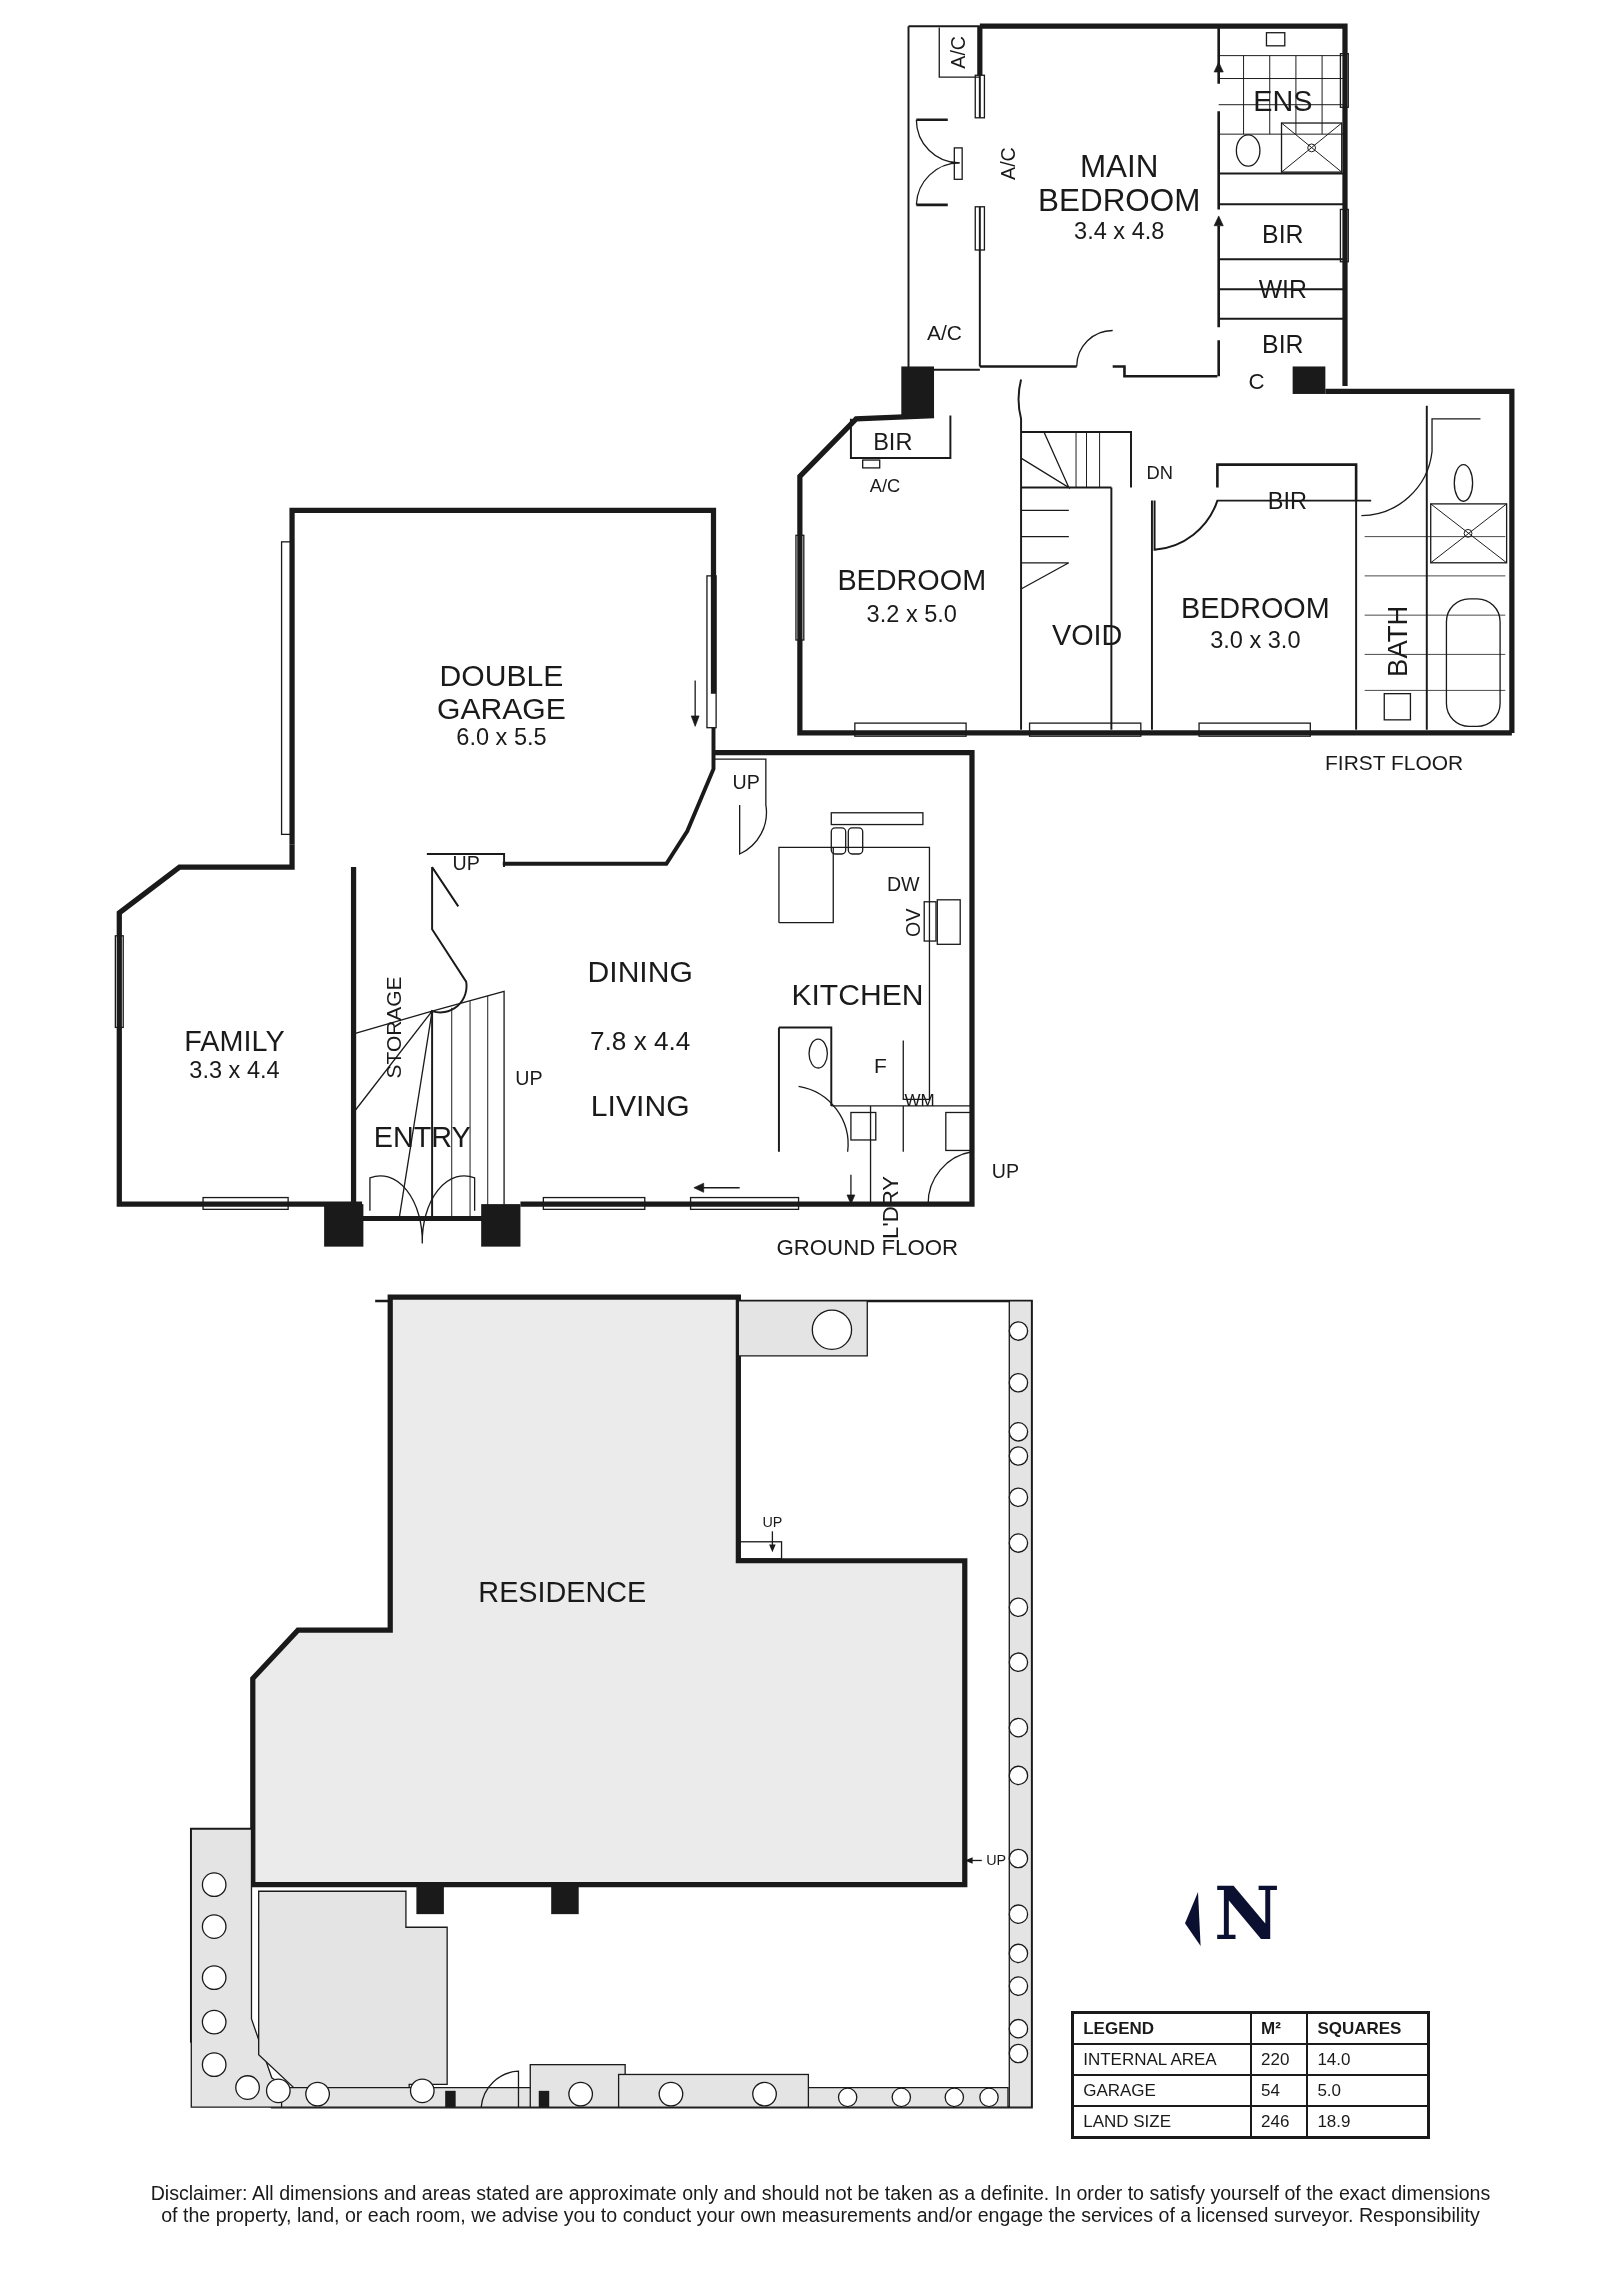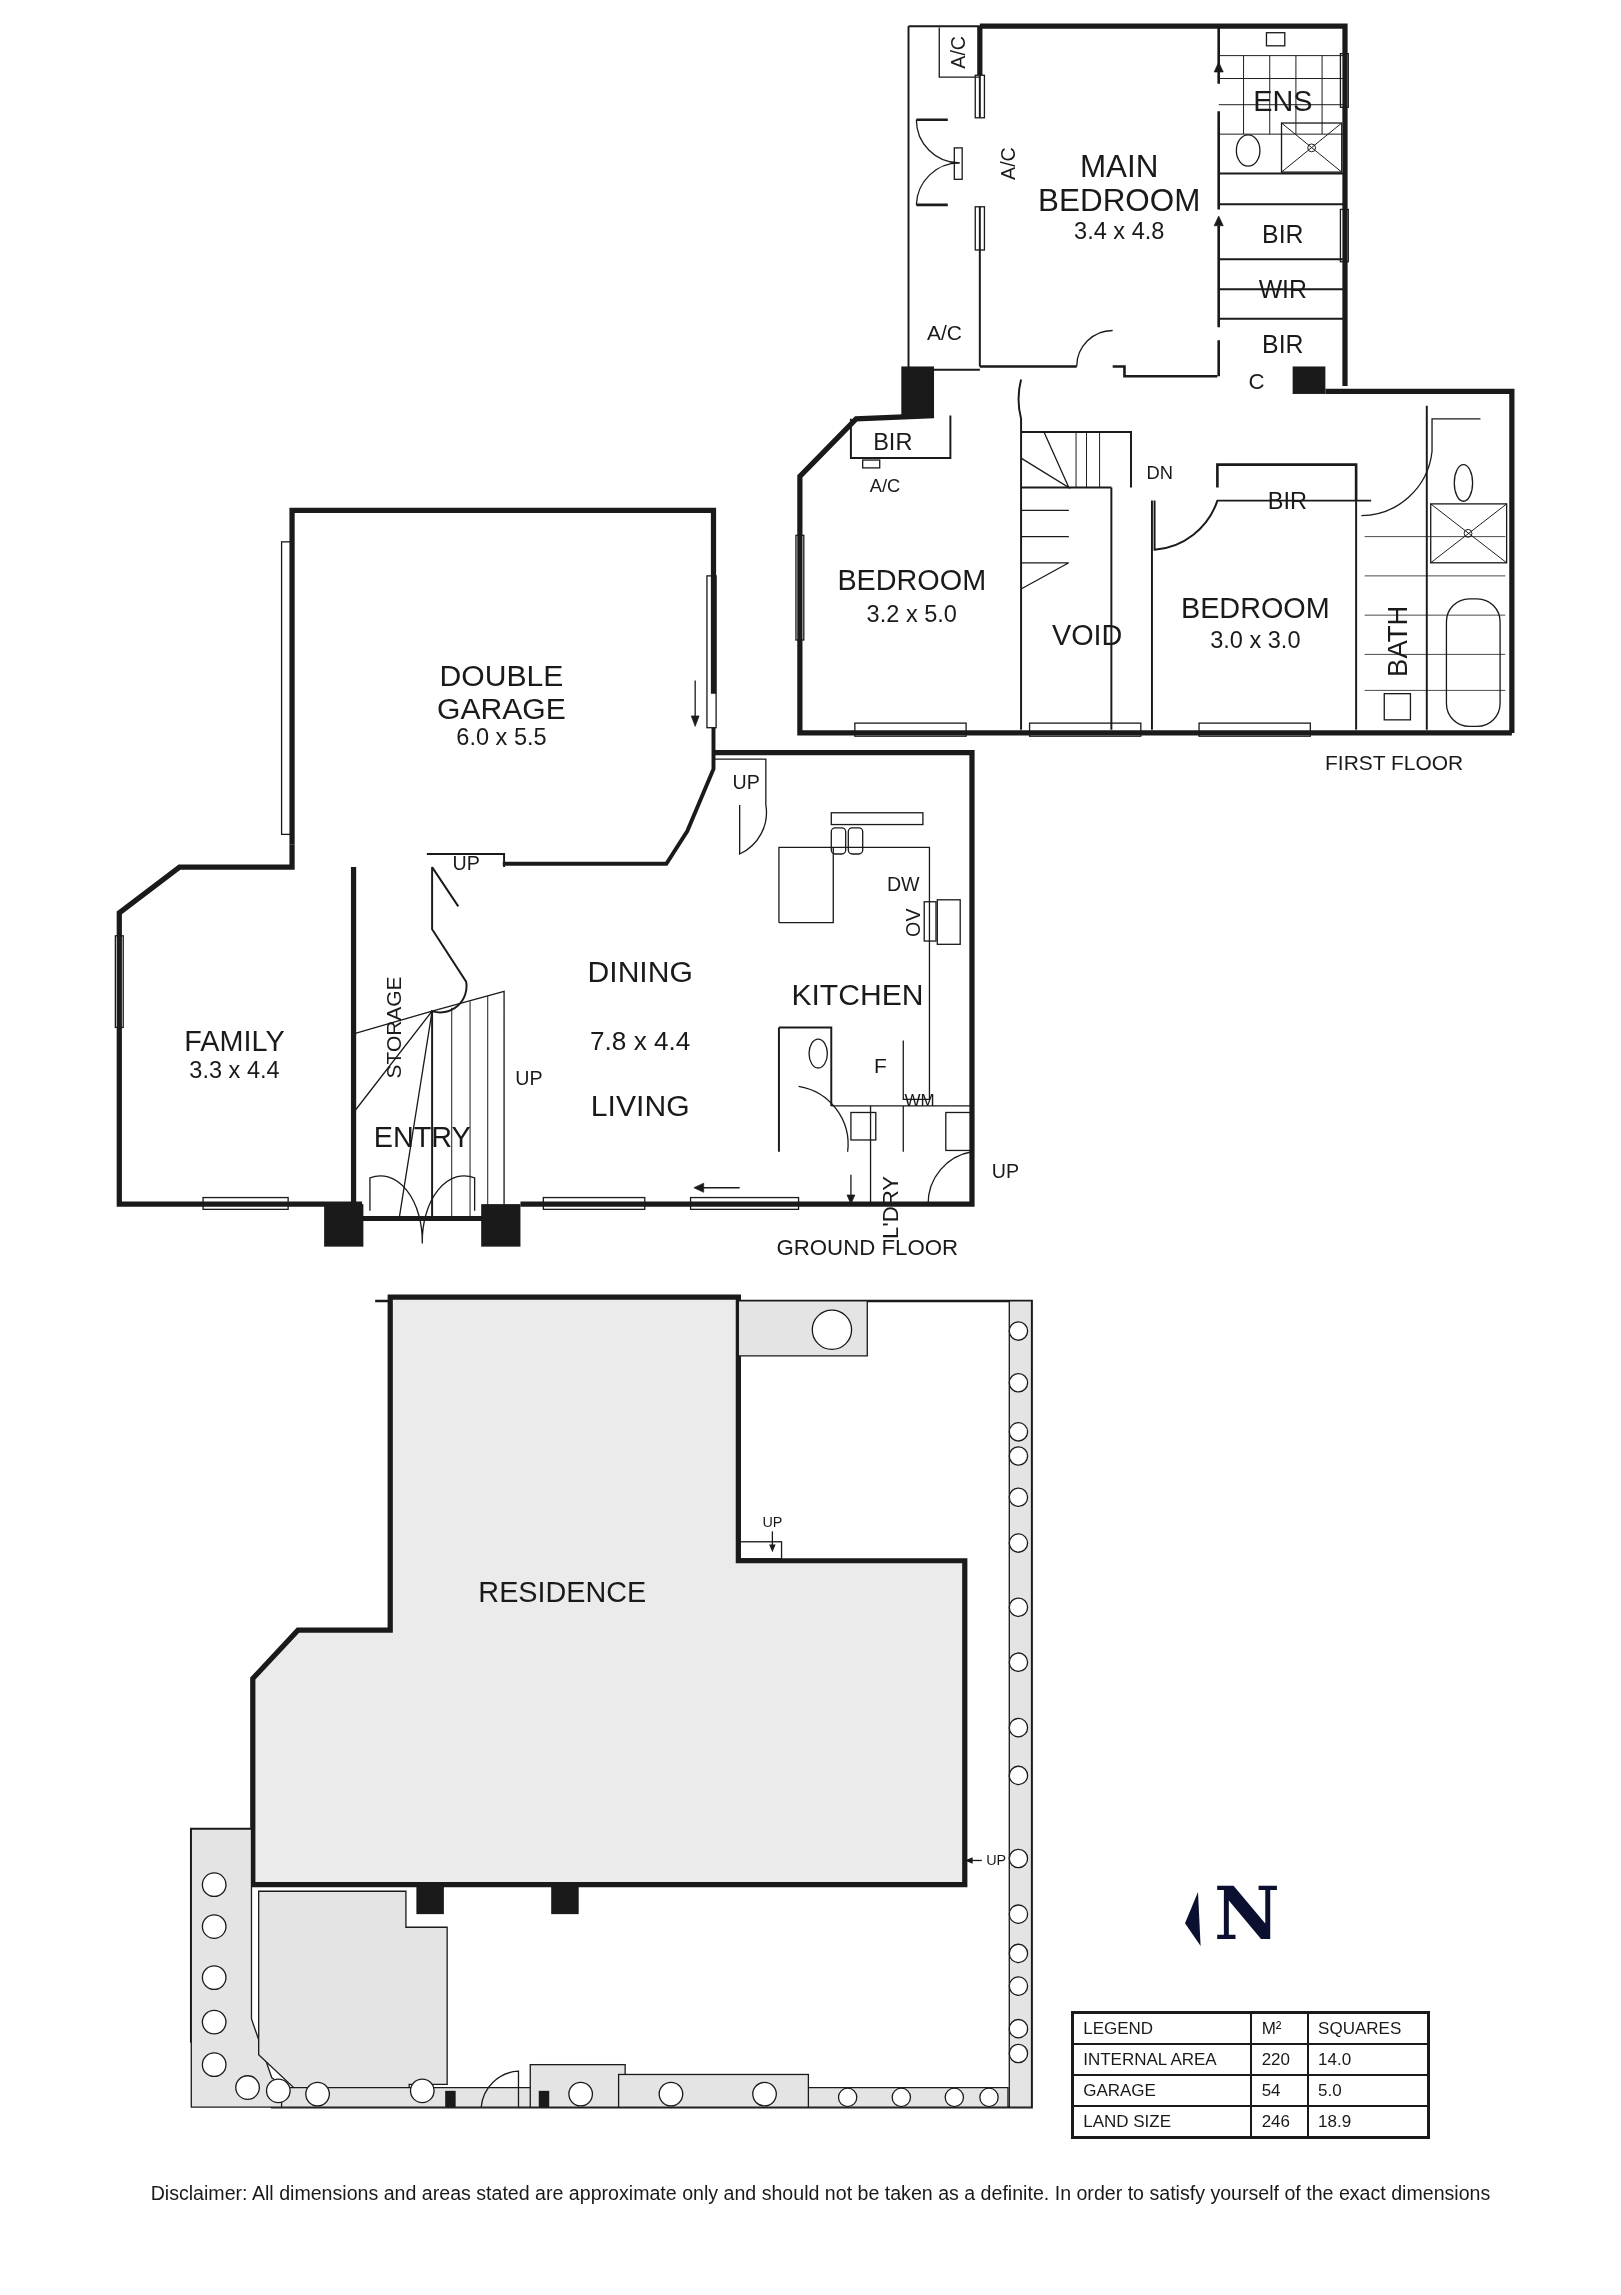--- a/index.html
+++ b/index.html
@@ -4,21 +4,21 @@
 <style>
   html, body { margin: 0; padding: 0; background: #ffffff; }
   body { width: 1622px; height: 2295px; position: relative; overflow: hidden;
          font-family: "Liberation Sans", sans-serif; color: #1a1a1a; }
   svg.plan { position: absolute; left: 0; top: 0; }
   .lbl { font-family: "Liberation Sans", sans-serif; fill: #1a1a1a; }
   .legend-table { position: absolute; left: 1071px; top: 2011px; width: 359px;
                   border-collapse: collapse; border: 3.9px solid #1a1a1a; }
   .legend-table td, .legend-table th { border: 2.6px solid #1a1a1a; height: 29px;
                   font-size: 17px; padding: 0 9.2px; }
-  .legend-table th { font-weight: normal; text-align: left; }
+  .legend-table th { font-weight: bold; text-align: left; }
   .legend-table th.c, .legend-table td.c { text-align: left; }
   .disclaimer { position: absolute; left: 29px; top: 2183px; width: 1583px;
                 text-align: center; font-size: 19.6px; line-height: 21.6px; color: #1a1a1a; }
   .north { position: absolute; left: 1172px; top: 1884px; }
   .north-n { position: absolute; left: 1214px; top: 1884px; font-family: "DejaVu Serif", serif;
              font-size: 72px; font-weight: bold; color: #0b1030; line-height: 59px; }
 </style>
 </head>
 <body>
 
@@ -279,14 +279,15 @@
   <tr>
     <td>LAND SIZE</td>
     <td class="c">246</td>
     <td class="c">18.9</td>
   </tr>
 </tbody>
   </table>
 
 <div class="disclaimer">
   <div>Disclaimer: All dimensions and areas stated are approximate only and should not be taken as a definite. In order to satisfy yourself of the exact dimensions</div>
+  <div>of the property, land, or each room, we advise you to conduct your own measurements and/or engage the services of a licensed surveyor. Responsibility</div>
 </div>
 
 
 </body></html>

